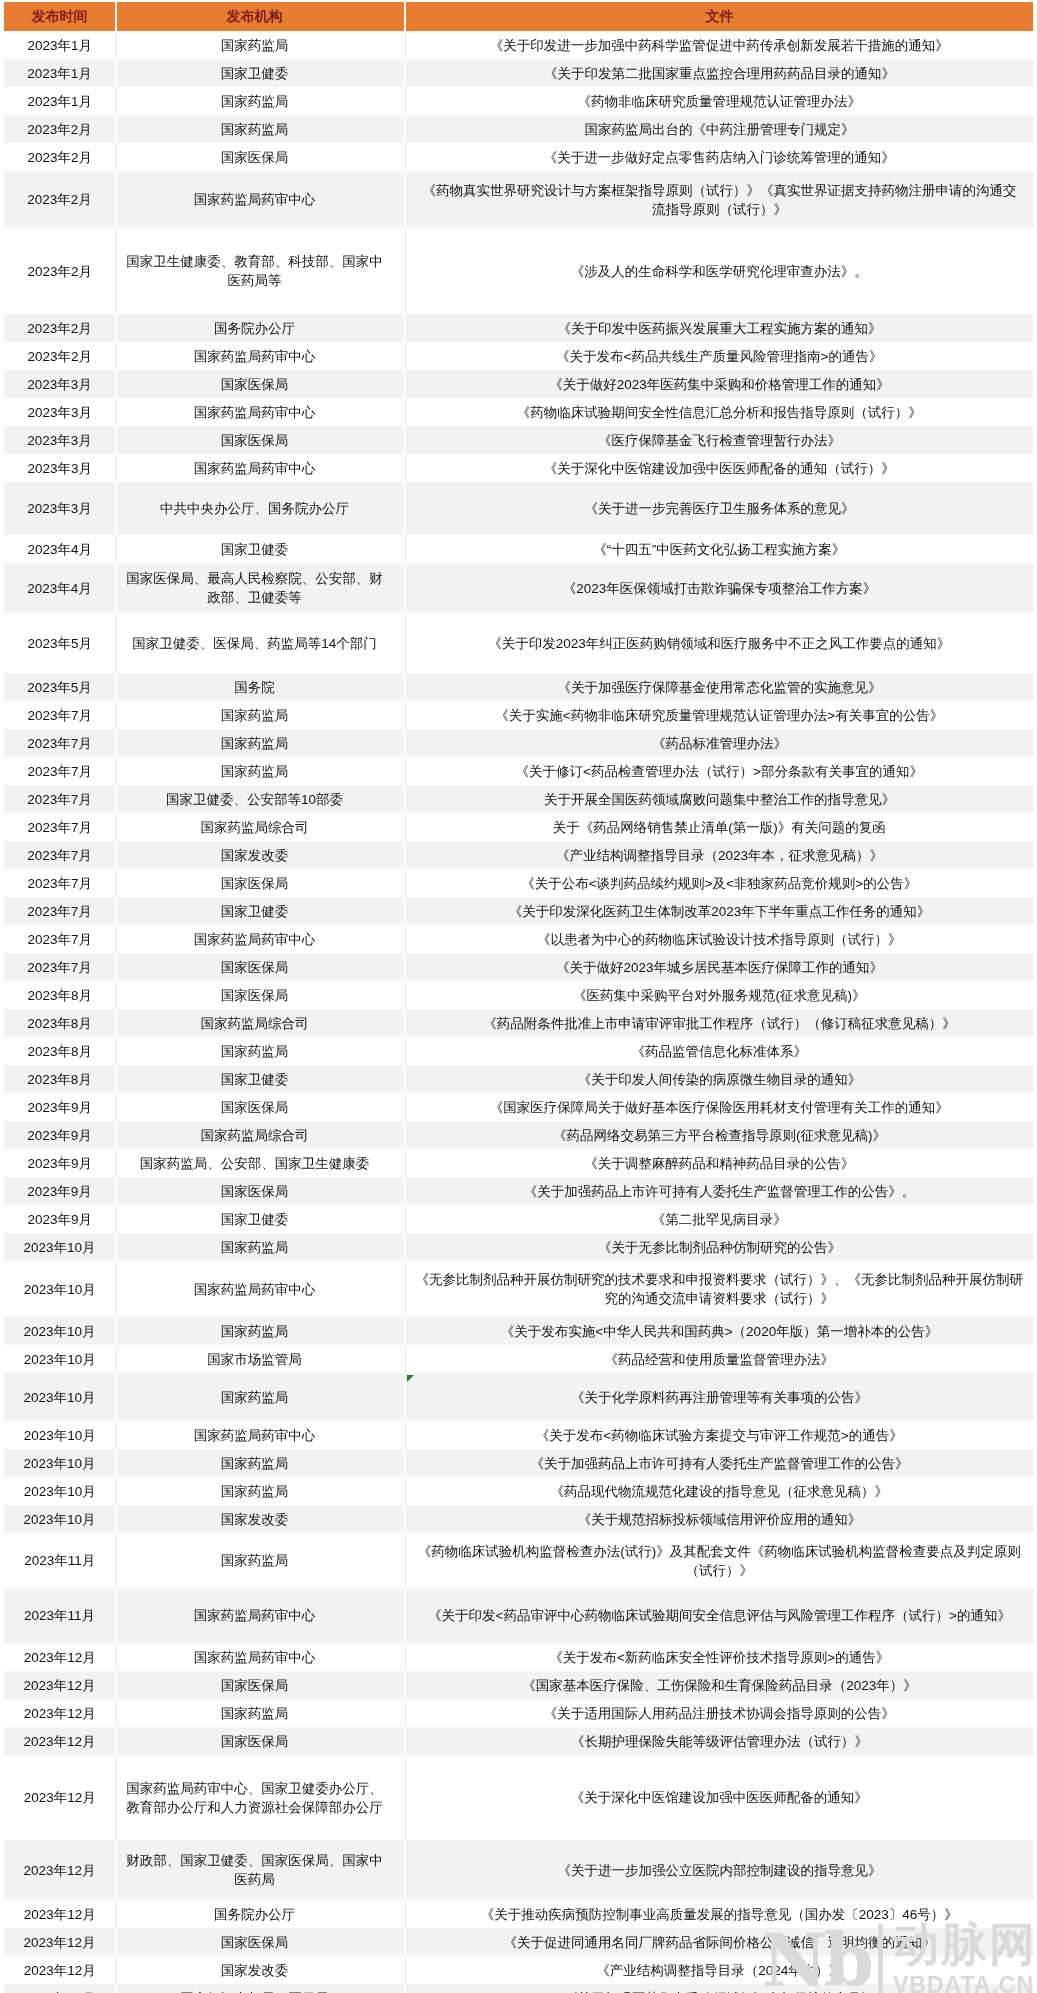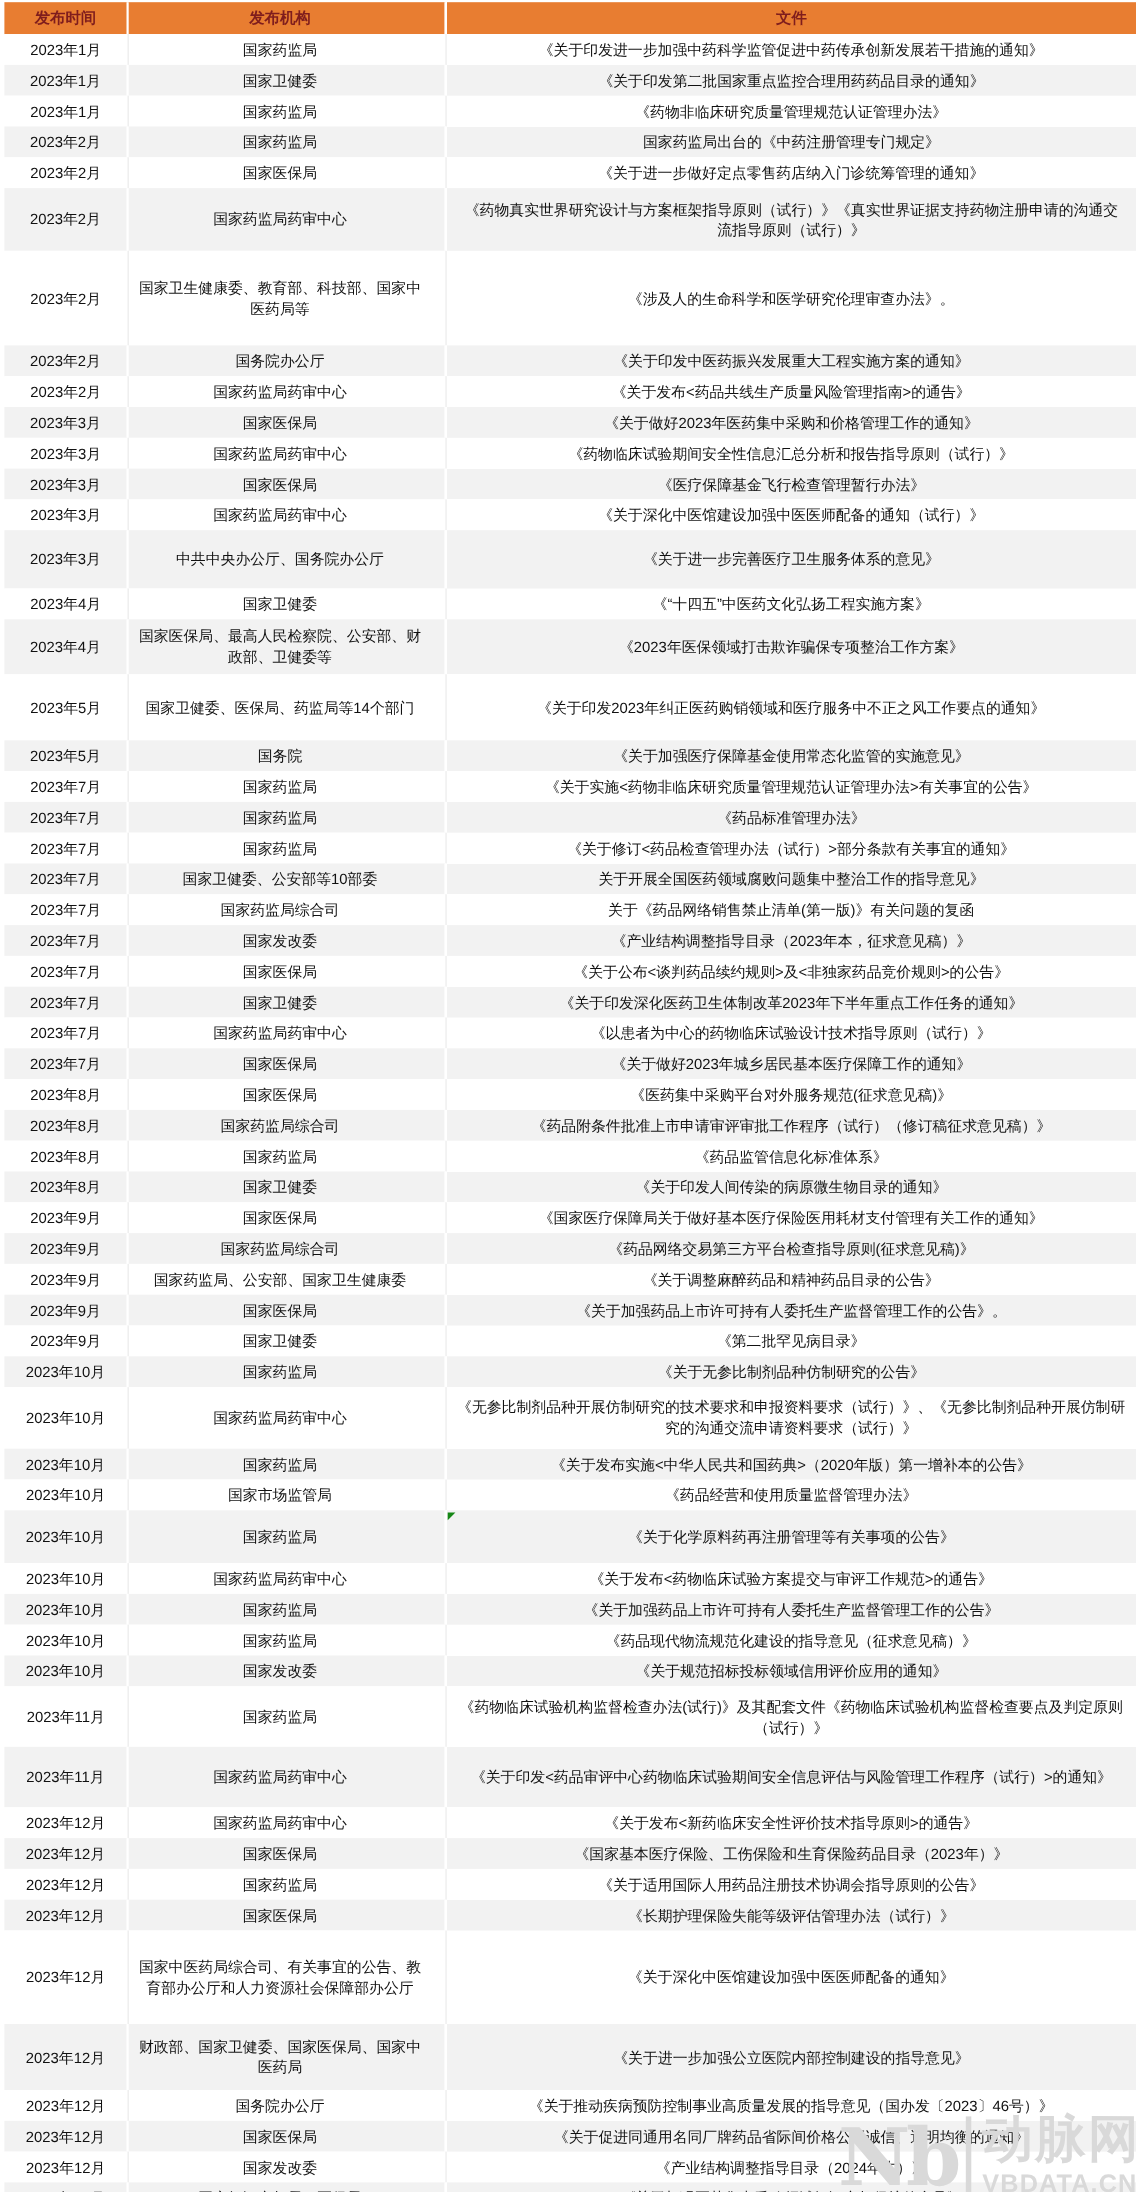--- a/index.html
+++ b/index.html
@@ -517,21 +517,21 @@
         <tr class="even">
     <td class="c-date">2023年12月</td>
     <td class="c-agency">国家医保局</td>
     <td class="c-doc">
       
       <span class="doc-text">《长期护理保险失能等级评估管理办法（试行）》</span>
     </td>
   </tr>
         <tr class="odd" style="height: 85px;">
     <td class="c-date">2023年12月</td>
-    <td class="c-agency">国家中医药局综合司、有关事宜的公告、教育部办公厅和人力资源社会保障部办公厅</td>
+    <td class="c-agency">国家药监局药审中心、国家卫健委办公厅、教育部办公厅和人力资源社会保障部办公厅</td>
     <td class="c-doc">
       
       <span class="doc-text">《关于深化中医馆建设加强中医医师配备的通知》</span>
     </td>
   </tr>
         <tr class="even" style="height: 60px;">
     <td class="c-date">2023年12月</td>
     <td class="c-agency">财政部、国家卫健委、国家医保局、国家中医药局</td>
     <td class="c-doc">
       

